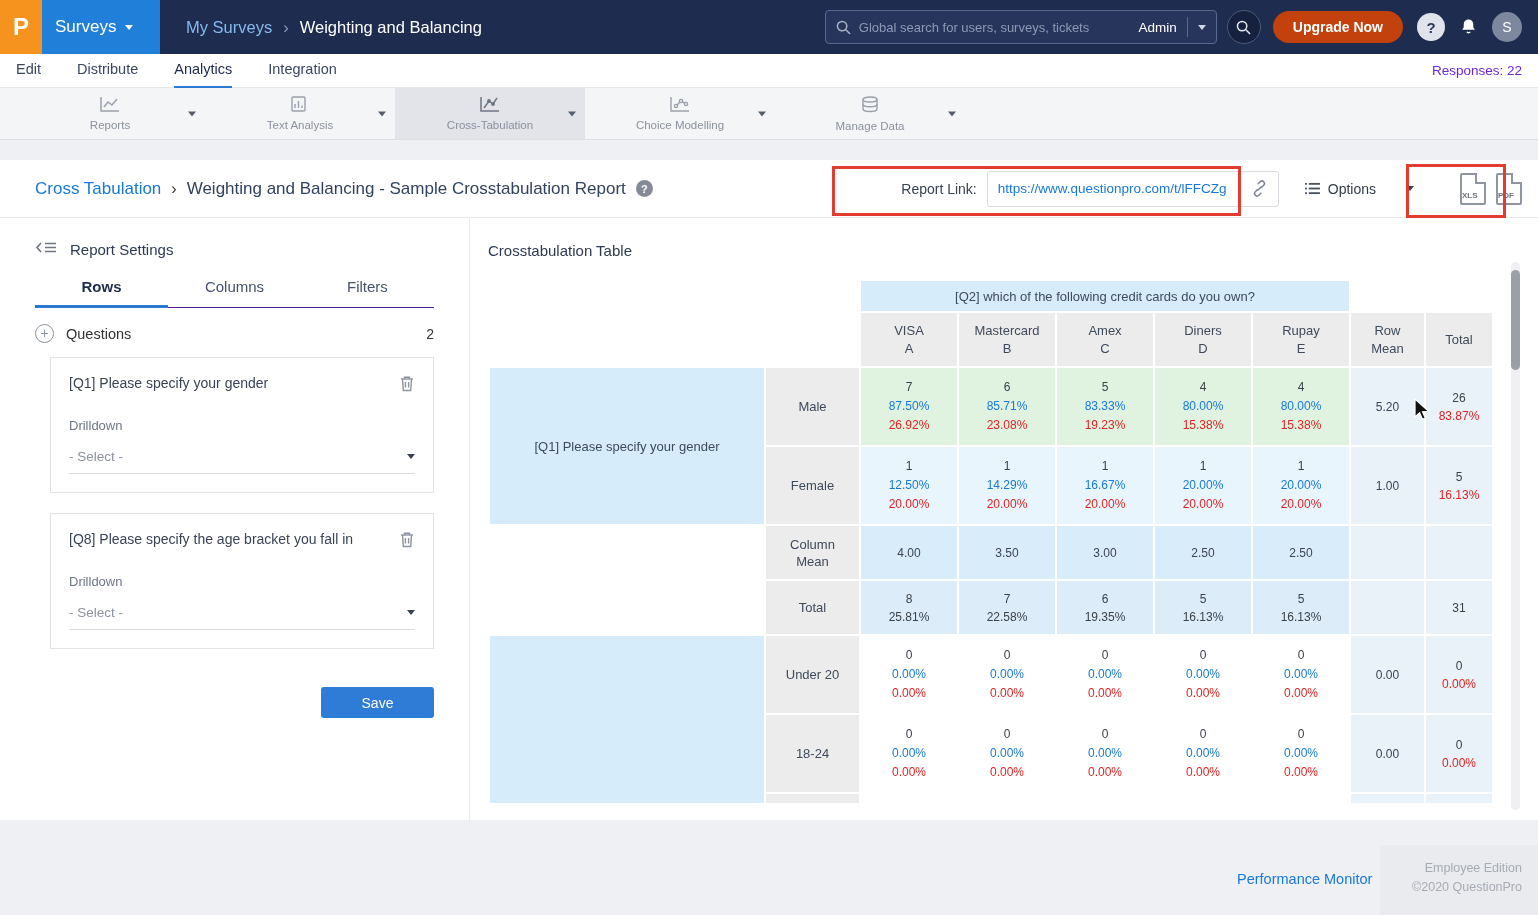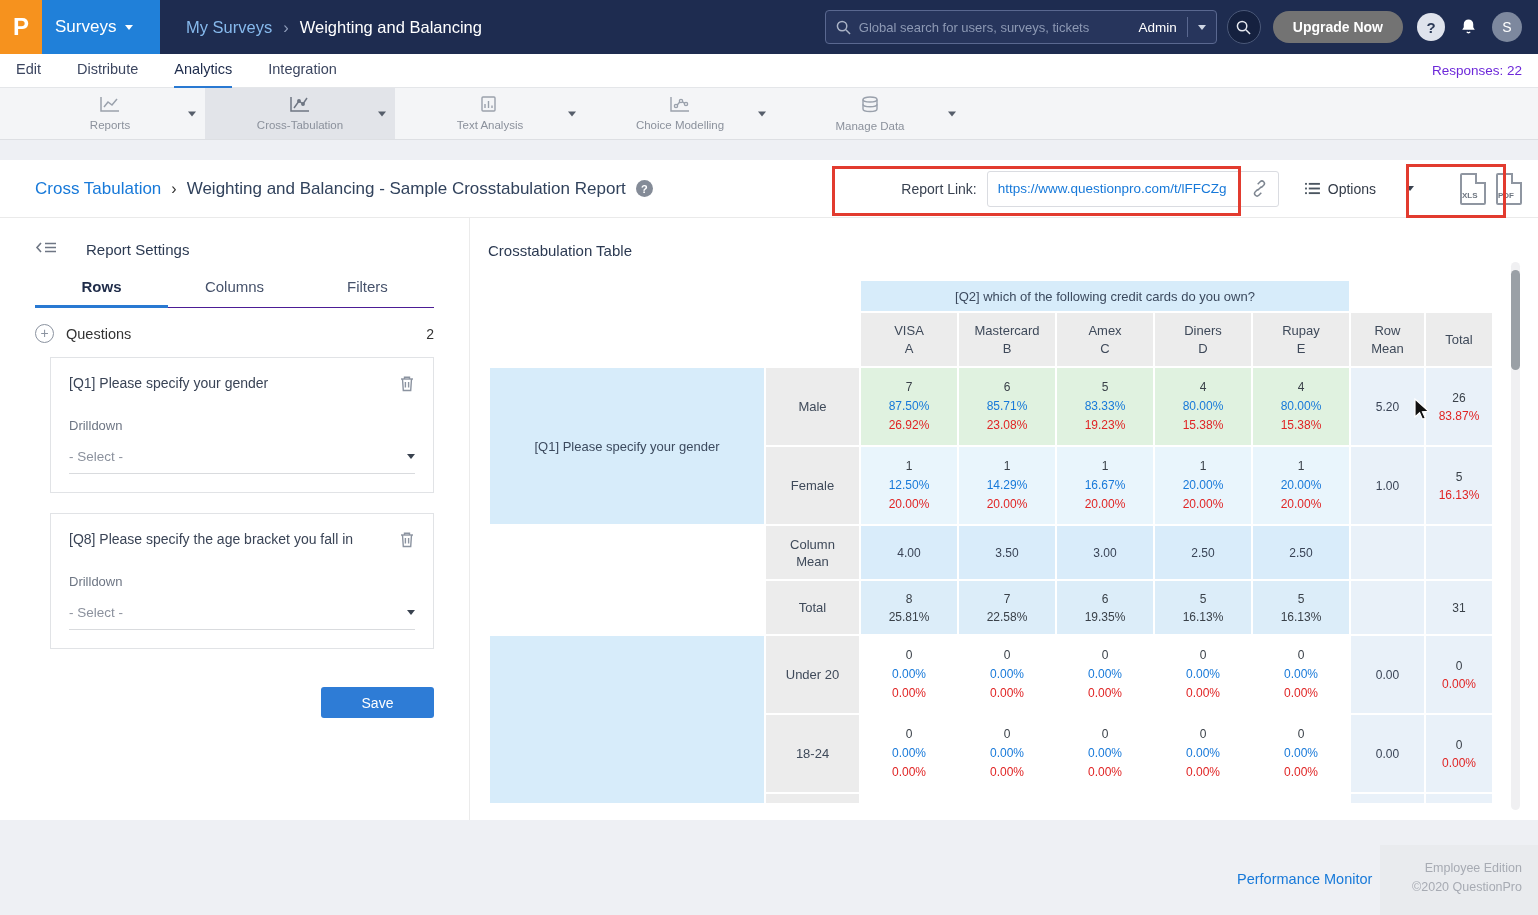--- a/index.html
+++ b/index.html
@@ -17,21 +17,21 @@
   .crumb .parent { color:#86b9ec; cursor:pointer; }
   .crumb .sep { color:#8e9cba; margin:0 11px; }
   .crumb .current { color:#ffffff; }
   .top-right { margin-left:auto; display:flex; align-items:center; padding-right:16px; }
   .searchpill { width:392px; height:34px; background:#27355c; border:1px solid #5a6890; border-radius:4px; display:flex; align-items:center; padding:0 10px; }
   .searchpill .ph { color:#8d99b4; font-size:13px; flex:1; margin-left:8px; white-space:nowrap; overflow:hidden; }
   .searchpill .scope { color:#fff; font-size:13.5px; }
   .vdiv { width:1px; height:20px; background:#5a6890; margin:0 10px; }
   .searchpill .caret { color:#cfd6e4; }
   .circle-btn { width:34px; height:34px; border-radius:50%; background:#15213f; border:1px solid #4a5878; margin-left:10px; display:flex; align-items:center; justify-content:center; }
-  .upgrade { margin-left:12px; height:32px; border-radius:16px; background:#737373; color:#fff; font-size:14px; font-weight:bold; border:none; padding:0 20px; line-height:30px; cursor:pointer; }
+  .upgrade { margin-left:12px; height:32px; border-radius:16px; background:#c2410c; color:#fff; font-size:14px; font-weight:bold; border:none; padding:0 20px; line-height:30px; cursor:pointer; }
   .help-circle { width:28px; height:28px; border-radius:50%; background:#dfe3ec; color:#2b3956; font-size:15px; font-weight:bold; display:flex; align-items:center; justify-content:center; margin-left:14px; }
   .bell { margin-left:14px; display:flex; }
   .avatar { width:30px; height:30px; border-radius:50%; background:#7d889e; color:#fff; font-size:14px; display:flex; align-items:center; justify-content:center; margin-left:14px; }
 
   
   .menubar { position:absolute; top:54px; left:0; right:0; height:34px; background:#fff; border-bottom:1px solid #e4e6e9; display:flex; align-items:center; padding:0 16px; }
   .menu-item { font-size:14.5px; color:#3c4660; margin-right:36px; height:34px; line-height:31px; cursor:pointer; border-bottom:2px solid transparent; }
   .menu-item.active { color:#202e4e; border-bottom-color:#2979d2; }
   .responses { margin-left:auto; color:#6d28d9; font-size:13.5px; }
 
@@ -62,21 +62,21 @@
   .doc.xls { margin-left:46px; }
   .doc.pdf { margin-left:10px; }
 
   
   .annot { position:absolute; border:3px solid #e23b2f; pointer-events:none; z-index:40; }
   .annot1 { left:832px; top:166px; width:409px; height:50px; }
   .annot2 { left:1406px; top:164px; width:100px; height:54px; }
 
   
   .settings { position:absolute; top:58px; left:0; width:470px; height:602px; border-right:1px solid #ebebeb; padding:22px 35px 0 35px; }
-  .st-title-row { display:flex; align-items:center; gap:29px; }
+  .st-title-row { display:flex; align-items:center; gap:13px; }
   .st-title { font-size:15px; color:#2c3a52; }
   .st-tabs { display:flex; margin-top:19px; border-bottom:1px solid #4c1d95; }
   .st-tab { width:33.33%; text-align:center; padding-bottom:10px; font-size:15px; color:#46526b; border-bottom:3px solid transparent; margin-bottom:-1px; cursor:pointer; }
   .st-tab.active { color:#1f2c49; font-weight:bold; border-bottom-color:#2979d2; }
   .q-row { display:flex; align-items:center; margin-top:16px; }
   .plus-circle { width:19px; height:19px; border:1.5px solid #8b93a0; border-radius:50%; color:#8b93a0; font-size:14px; line-height:16px; text-align:center; cursor:pointer; }
   .plus-circle::before { content:"+"; }
   .q-label { margin-left:12px; font-size:14.5px; color:#333; }
   .q-count { margin-left:auto; font-size:14px; color:#333; }
   .card { border:1px solid #e1e3e6; margin:14px 0 20px 15px; padding:17px 18px 18px 18px; background:#fff; }
@@ -179,41 +179,41 @@
     <div class="tool">
       <div class="tool-inner">
         <span><svg width="20" height="16" viewBox="0 0 20 16" fill="none" stroke="#9aa1ac" stroke-width="1.5">
               <path d="M1 1v14h18"></path>
               <polyline points="4,11 8,6 12,9 17,3"></polyline>
             </svg></span>
         <span class="tool-label">Reports</span>
       </div>
       <span class="tool-caret caret"></span>
     </div>
+    <div class="tool">
+      <div class="tool-inner">
+        <span><svg width="18" height="16" viewBox="0 0 18 16" fill="none" stroke="#9aa1ac" stroke-width="1.4">
+              <rect x="1" y="1" width="13" height="14" rx="1"></rect>
+              <line x1="4" y1="12" x2="4" y2="8"></line>
+              <line x1="7.5" y1="12" x2="7.5" y2="5"></line>
+              <line x1="11" y1="12" x2="11" y2="9.5"></line>
+            </svg></span>
+        <span class="tool-label">Text Analysis</span>
+      </div>
+      <span class="tool-caret caret"></span>
+    </div>
     <div class="tool active">
       <div class="tool-inner">
         <span><svg width="20" height="16" viewBox="0 0 20 16" fill="none" stroke="#6f7683" stroke-width="1.5">
               <path d="M1 1v14h18"></path>
               <polyline points="4,12 9,5 13,8 17,2"></polyline>
               <circle cx="9" cy="5" r="1.2" fill="#6f7683"></circle>
               <circle cx="13" cy="8" r="1.2" fill="#6f7683"></circle>
             </svg></span>
         <span class="tool-label">Cross-Tabulation</span>
-      </div>
-      <span class="tool-caret caret"></span>
-    </div>
-    <div class="tool">
-      <div class="tool-inner">
-        <span><svg width="18" height="16" viewBox="0 0 18 16" fill="none" stroke="#9aa1ac" stroke-width="1.4">
-              <rect x="1" y="1" width="13" height="14" rx="1"></rect>
-              <line x1="4" y1="12" x2="4" y2="8"></line>
-              <line x1="7.5" y1="12" x2="7.5" y2="5"></line>
-              <line x1="11" y1="12" x2="11" y2="9.5"></line>
-            </svg></span>
-        <span class="tool-label">Text Analysis</span>
       </div>
       <span class="tool-caret caret"></span>
     </div>
     <div class="tool">
       <div class="tool-inner">
         <span><svg width="20" height="16" viewBox="0 0 20 16" fill="none" stroke="#9aa1ac" stroke-width="1.4">
               <path d="M1 1v14h18"></path>
               <circle cx="6" cy="10" r="1.6"></circle>
               <circle cx="11" cy="5" r="1.6"></circle>
               <circle cx="16" cy="8" r="1.6"></circle>

